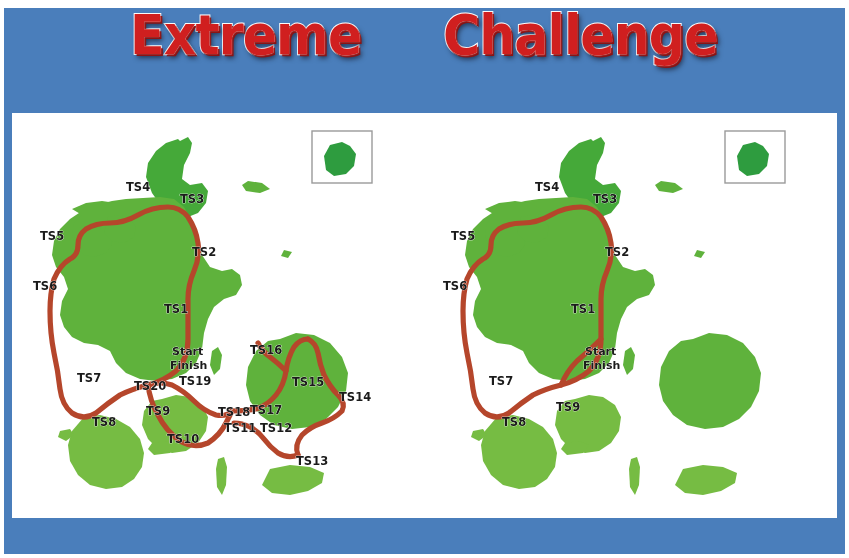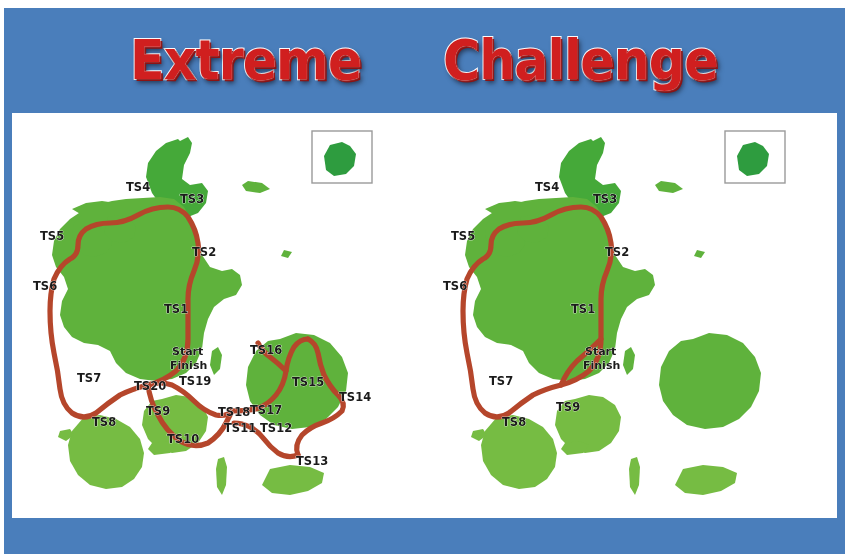--- a/index.html
+++ b/index.html
@@ -10,21 +10,21 @@
   }
   
   #bleed{position:absolute;inset:0;background:#ffffff;}
   #frame{
     position:absolute;left:4px;top:8px;width:841px;height:546px;
     background:#4a7ebb;
     box-sizing:border-box;
   }
   #header{
     position:absolute;left:0;top:0;width:841px;height:105px;
-    display:flex;align-items:center;justify-content:center;
+    display:flex;align-items:flex-start;justify-content:center;
     gap:60px;
   }
   .title-word{
     font-family:"DejaVu Sans","Liberation Sans",sans-serif;
     font-weight:700;
     font-size:55px;
     line-height:1;
     letter-spacing:-1px;
     color:#d01f1f;
     transform:scaleX(0.92);

